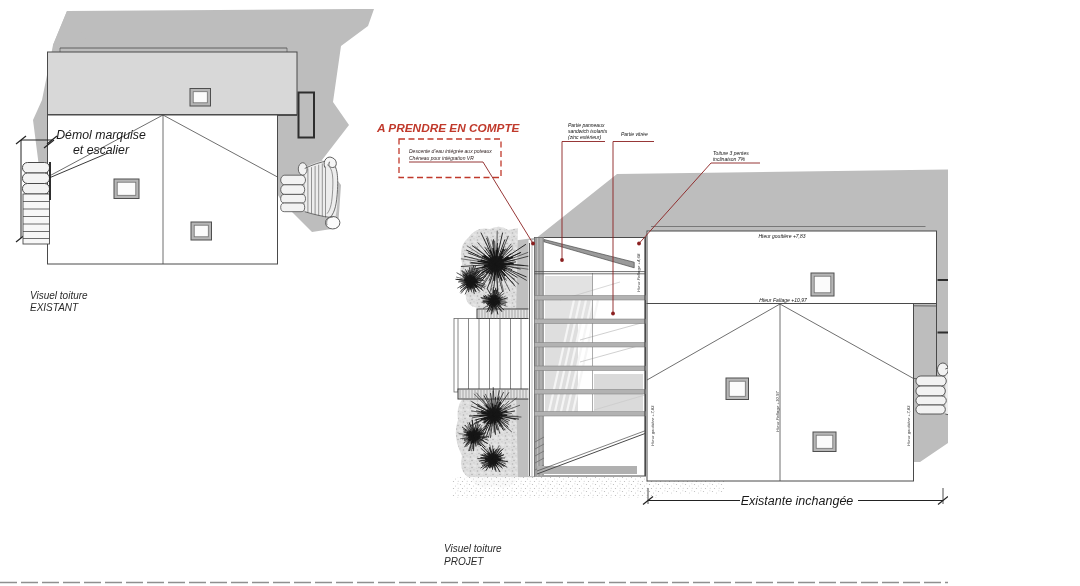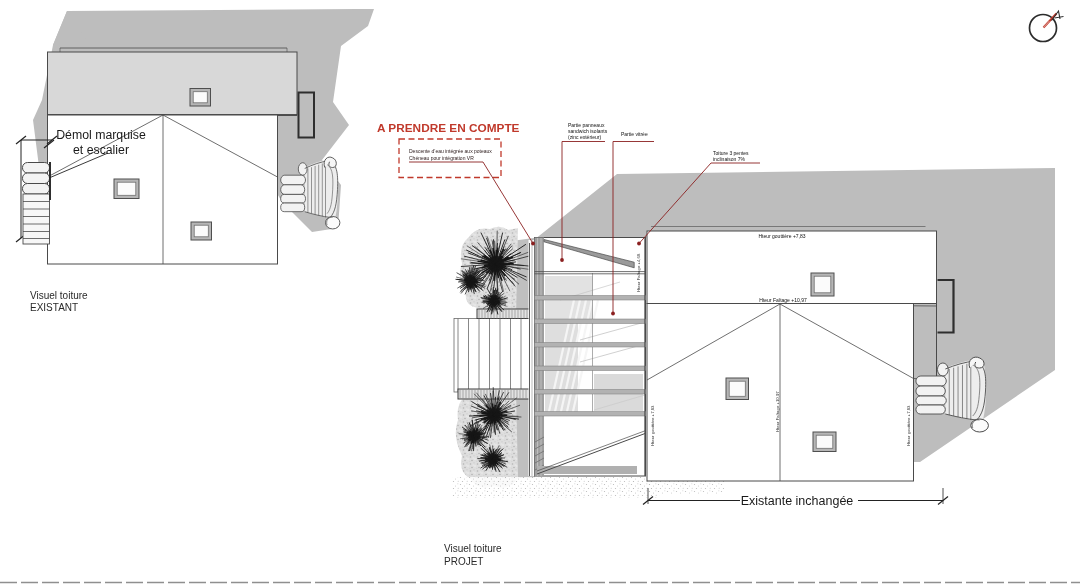--- a/index.html
+++ b/index.html
@@ -1,17 +1,17 @@
 <!DOCTYPE html>
 <html><head>
 <meta charset="utf-8">
 <title>Visuel toiture</title>
 <style>
 html,body{margin:0;padding:0;background:#ffffff;font-family:"Liberation Sans",sans-serif;}
-#page{position:relative;width:1080px;height:586px;overflow:hidden;}
+#page{position:relative;width:948px;height:586px;overflow:hidden;font-style:italic;}
 </style>
 </head>
 <body>
 <div id="page">
 <svg width="1080" height="586" viewBox="0 0 1080 586" xmlns="http://www.w3.org/2000/svg">
 <defs>
 
 <pattern id="speck" width="7" height="7" patternUnits="userSpaceOnUse">
  <rect width="7" height="7" fill="#dedede"></rect>
  <circle cx="1.5" cy="2" r="0.8" fill="#b4b4b4"></circle>

